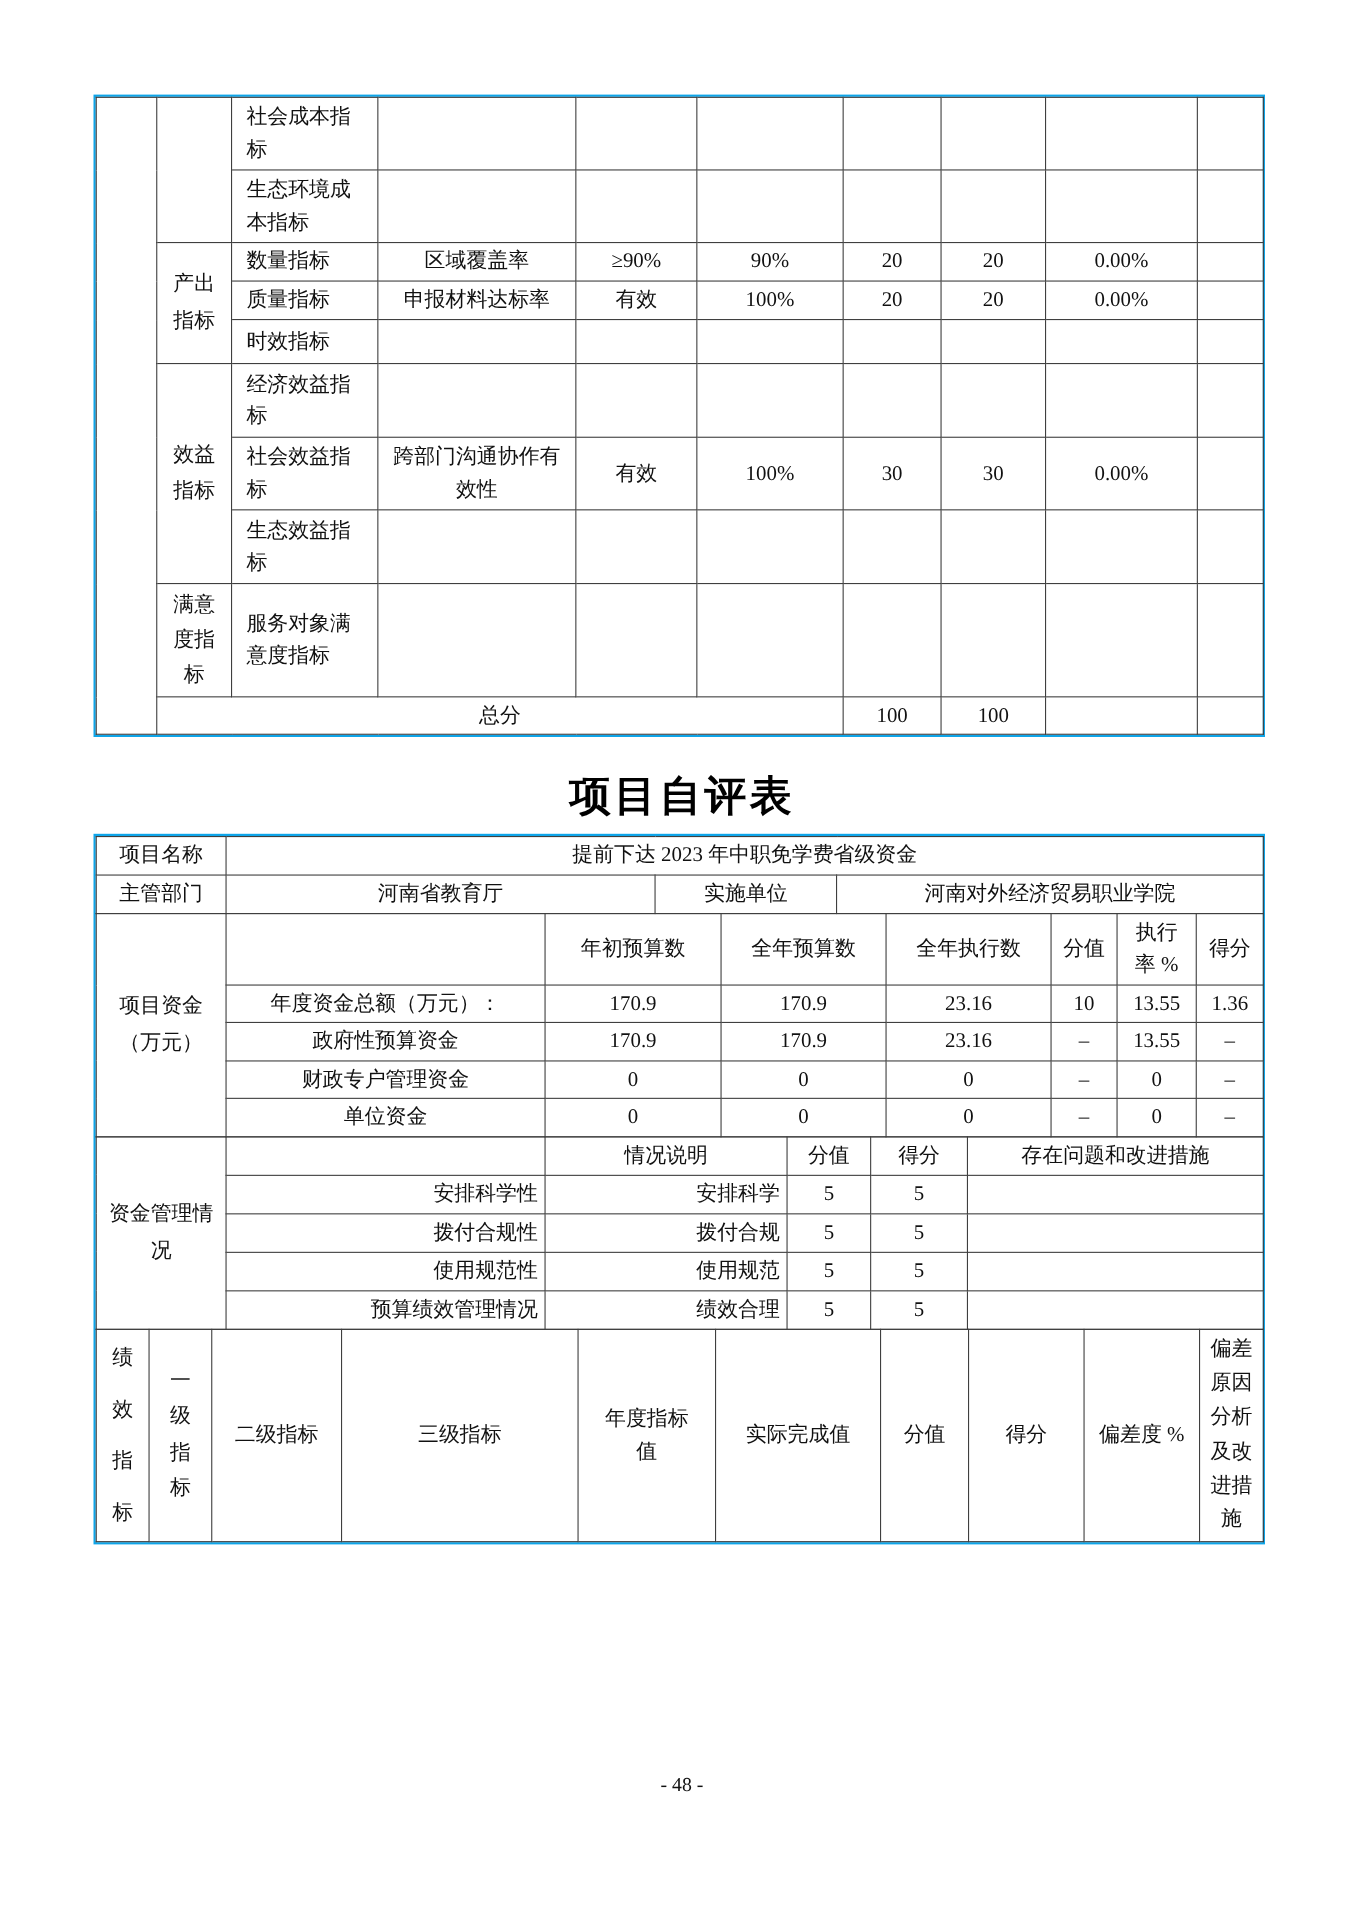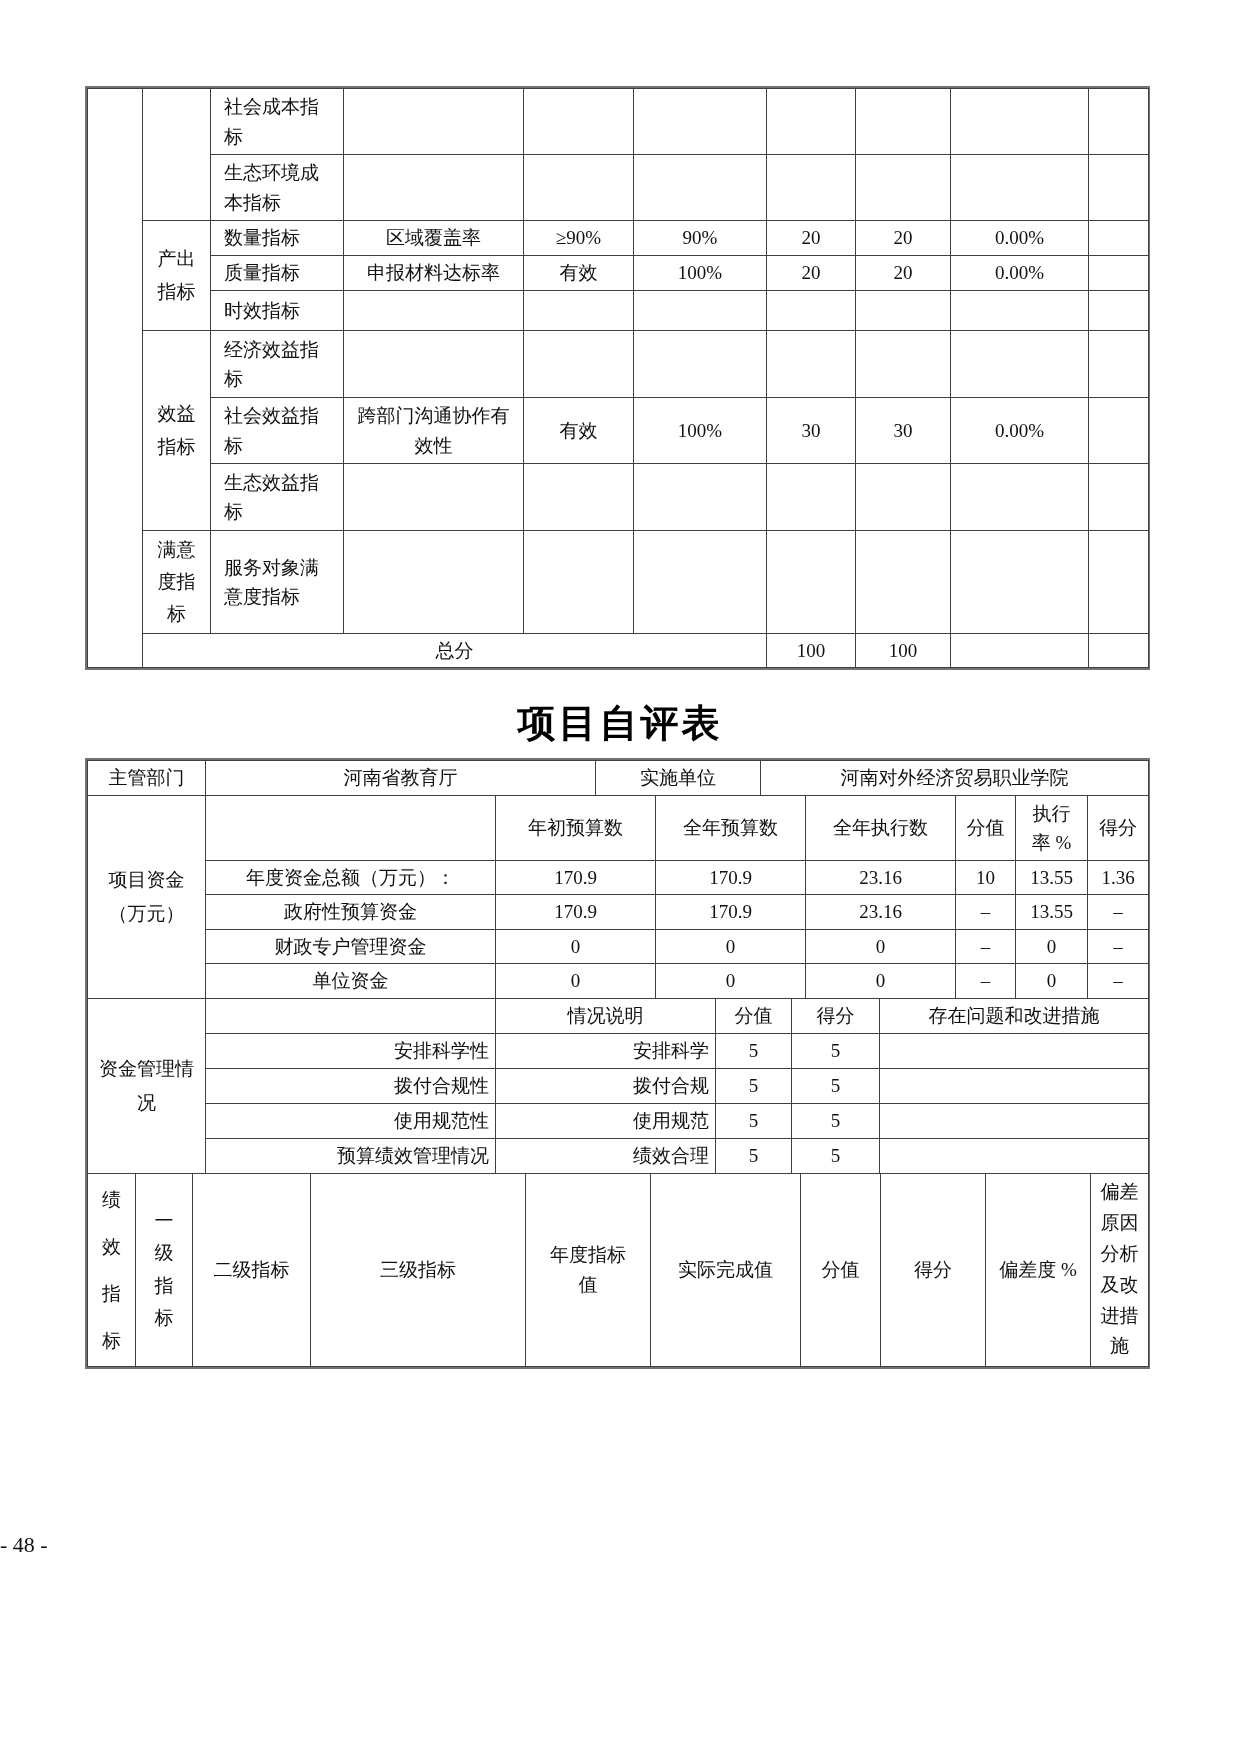--- a/index.html
+++ b/index.html
@@ -16,21 +16,21 @@
   td{
     border:1px solid #3f3f3f;
     font-size:19px;
     line-height:1.55;
     text-align:center;
     vertical-align:middle;
     padding:2px 6px;
     word-break:break-all;
     overflow:hidden;
   }
-  .wrap{position:absolute;border:2px solid #737373;background:#fff;}
+  .wrap{position:absolute;border:2px solid #0ea5e9;background:#fff;}
   .t1wrap{left:85px;top:86px;width:1061px;}
   .t2wrap{left:85px;top:758px;width:1061px;}
   .t2wrap table{margin-top:-1px;}
   .t2wrap table:first-child{margin-top:0;}
   .tL{text-align:right;}
   .c3{padding:2px 13px;text-align:left;}
   .grp{padding:2px 12px;line-height:1.7;}
   .fundlabel{padding:2px 10px;line-height:1.8;}
   .wrapnarrow{padding:1px 11px;}
   .padY{padding:2px 18px;}
@@ -38,22 +38,22 @@
   .vcol{padding:2px 14px;line-height:33px;}
   .vcol47{padding:2px 14px;line-height:47px;}
   .goalcell{text-align:left;padding:8px 22px;}
   .title{
     position:absolute;left:0;top:698px;width:100%;
     margin:0;text-align:center;
     font-family:"Liberation Sans","DejaVu Sans",sans-serif;
     font-weight:bold;font-size:38px;letter-spacing:3px;color:#000;
   }
   .pagenum{
-    position:absolute;left:0;top:1532px;width:100%;
-    font-size:22px;color:#111;
+    position:absolute;left:0;top:1612px;width:100%;
+    text-align:center;font-size:18px;color:#111;
   }
 </style>
 </head>
 <body>
 
 <div class="page">
 
   <div class="wrap t1wrap">
     <table>
       <colgroup>
@@ -180,20 +180,24 @@
   <div class="wrap t2wrap">
 
     <table>
       <colgroup>
         <col style="width:118px">
           <col style="width:390px">
           <col style="width:165px">
           <col style="width:388px">
       </colgroup>
       <tbody>
+          <tr style="height:35px">
+        <td>项目名称</td>
+        <td colspan="3">提前下达 2023 年中职免学费省级资金</td>
+      </tr>
       <tr style="height:35px">
         <td>主管部门</td>
         <td>河南省教育厅</td>
         <td>实施单位</td>
         <td>河南对外经济贸易职业学院</td>
       </tr>
     </tbody>
       </table>
 
     <table>

